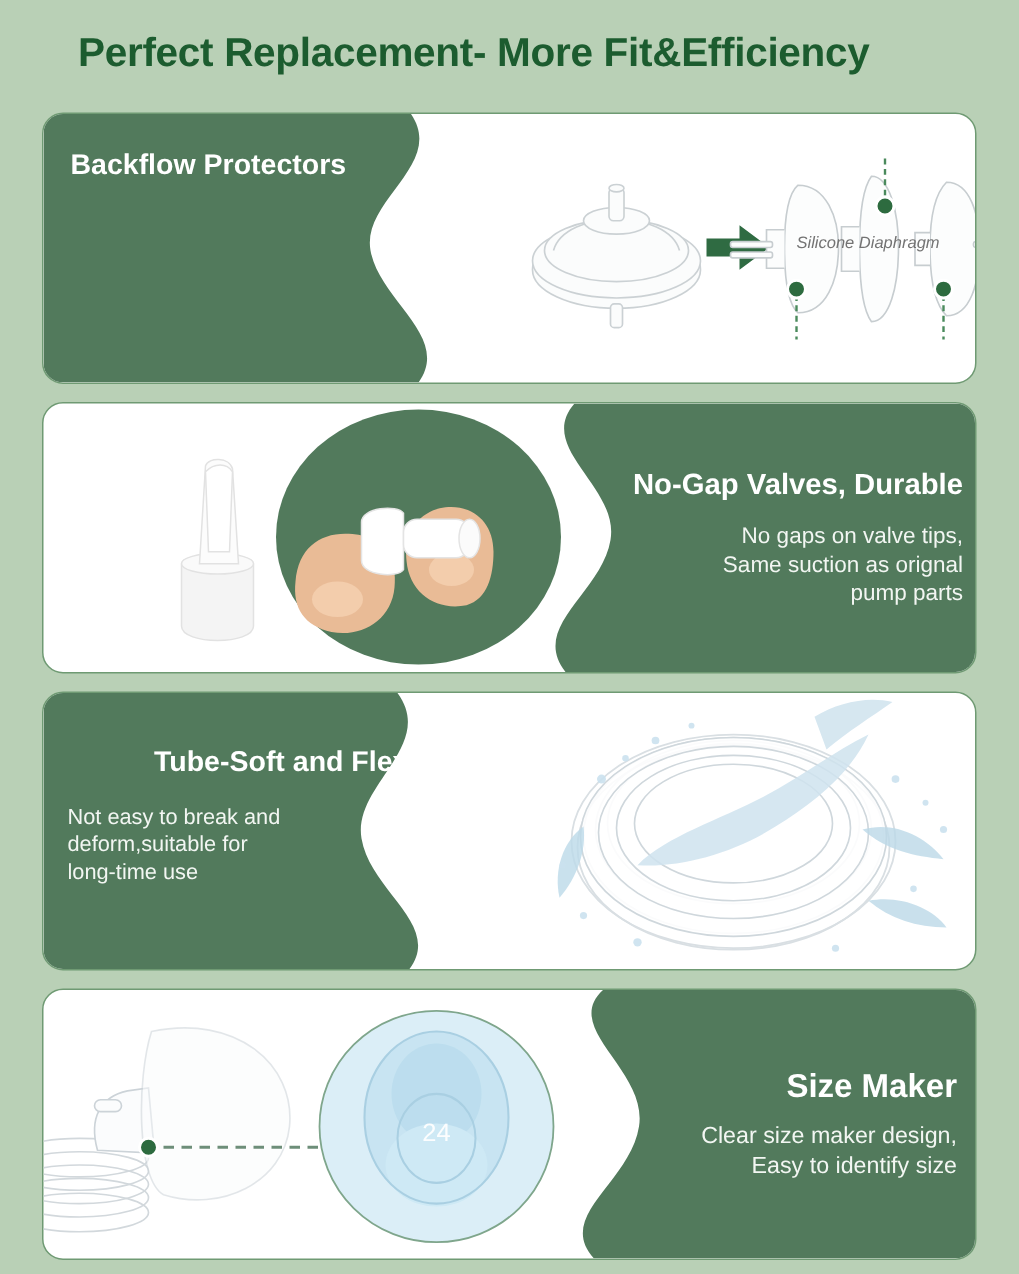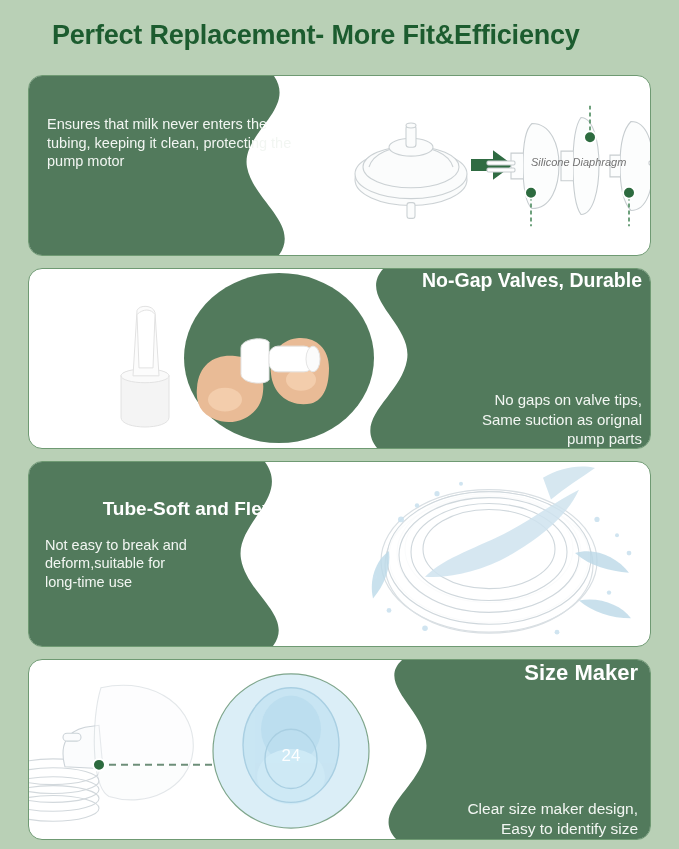--- a/index.html
+++ b/index.html
@@ -28,21 +28,21 @@
   }
   #card-1{ top:75px;  height:181px; }
   #card-2{ top:268px; height:181px; }
   #card-3{ top:461px; height:186px; }
   #card-4{ top:659px; height:181px; }
 
   .panel{ position:absolute; top:0; height:100%; }
   .panel svg{ display:block; width:100%; height:100%; }
 
   .panel-text{ position:absolute; top:0; height:100%; display:flex;
-               flex-direction:column; justify-content:space-between; }
+               flex-direction:column; justify-content:center; }
   .p-title{ color:#ffffff; font-weight:bold; line-height:1.15; }
   .p-body{ color:#f2f6f2; line-height:1.28; }
 
   
   #card-1 .panel{ left:0; width:310px; }
   #card-1 .panel-text{ left:18px; width:265px; justify-content:flex-start; padding-top:24px;}
   #card-1 .p-title{ font-size:19px; }
   #card-1 .p-body{ font-size:14.5px; margin-top:15px; }
 
   
@@ -117,21 +117,21 @@
   </div>
 
   <div class="diagram-label" style="left:502px; top:80px;">Silicone Diaphragm</div>
 
   <div class="panel">
     <svg viewBox="0 0 310 181" preserveAspectRatio="none">
       <path d="M0 0 H245 C268 34 212 58 218 92 C224 126 272 150 250 181 H0 Z" fill="#527a5c"></path>
     </svg>
   </div>
   <div class="panel-text">
-    <div class="p-body">Ensures that milk never enters the tubing, keeping it clean, protecting the pump motor</div>
+    <div class="p-title">Backflow Protectors</div>
   </div>
 </div>
 
 <div class="card" id="card-2">
 
   <div class="art" style="left:0px; width:380px;">
     <svg viewBox="0 0 380 181" preserveAspectRatio="none">
       <g fill="#f4f4f4" stroke="#e2e2e2" stroke-width="1">
         <path d="M92 150 C92 163 140 163 140 150 L140 108 C140 100 92 100 92 108 Z"></path>
         <ellipse cx="116" cy="108" rx="24" ry="7" fill="#fafafa"></ellipse>

